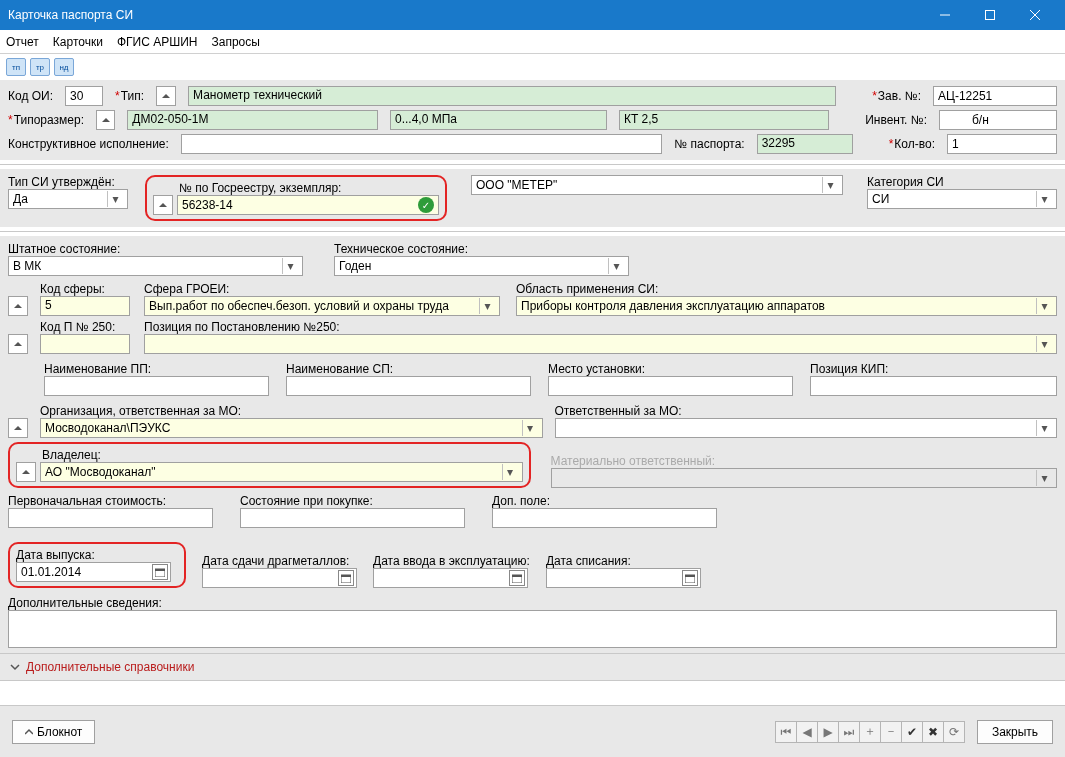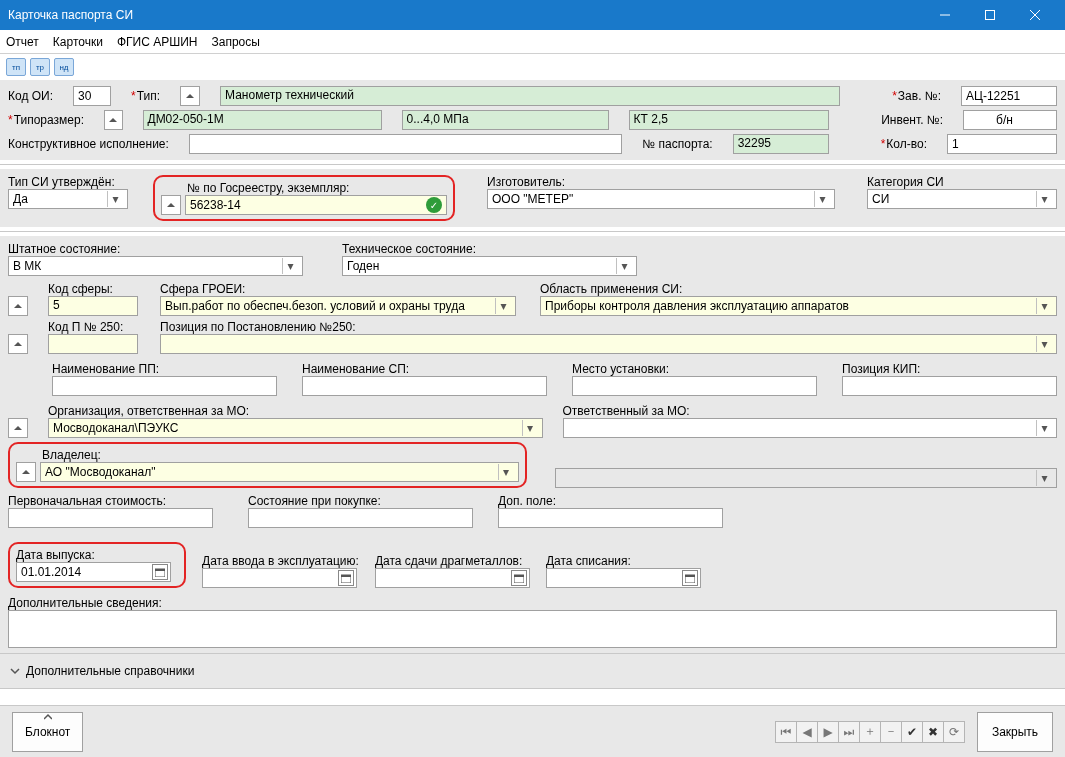--- a/index.html
+++ b/index.html
@@ -11,21 +11,21 @@
 .titlebar .win-btn { width: 45px; height: 30px; display:flex; align-items:center; justify-content:center; color:#fff; }
 
 .menubar { background: #fff; border-bottom: 1px solid #d0d0d0; height: 24px; display:flex; align-items:center; padding: 0 6px; gap: 14px; }
 .menubar span { font-size: 12px; color:#000; }
 
 .toolbar-small { background:#fff; padding:4px 6px; display:flex; gap:4px; }
 .tool-icon { width:20px; height:18px; border:1px solid #7aa7d8; background:#cfe4f7; display:flex; align-items:center; justify-content:center; font-size:8px; color:#004b9b; border-radius:2px;}
 
 .form-area { background:#e8e8e8; padding: 6px 8px 2px 8px; }
 
-.row { display:flex; align-items:center; gap:20px; margin-bottom:4px; flex-wrap: nowrap; }
+.row { display:flex; align-items:center; gap:12px; margin-bottom:4px; flex-wrap: nowrap; }
 .lbl { font-size:12px; color:#000; white-space:nowrap; }
 .req::before { content:"*"; color:#d00000; margin-right:1px; }
 
 input.txt, .sel, .disp {
   background:#fff; border:1px solid #a0a0a0; height:20px; padding:1px 4px; font-size:12px; color:#000;
 }
 .sel { display:flex; align-items:center; position:relative; }
 .sel .caret { margin-left:auto; width:16px; display:flex; align-items:center; justify-content:center; color:#555; border-left:1px solid #c0c0c0; height:100%; }
 .yellow { background:#fdffe3; }
 .green  { background:#d6edd6; }
@@ -38,24 +38,24 @@
 
 .section-sep { height:1px; background:#c8c8c8; margin: 4px 0; }
 
 .highlight-red { border:2px solid #e32424; border-radius:10px; padding:4px 6px; }
 
 .check-icon { width:16px; height:16px; background:#2e9c3a; border-radius:50%; display:flex; align-items:center; justify-content:center; color:#fff; font-size:10px; }
 
 .date-input { background:#fff; border:1px solid #a0a0a0; height:20px; width:155px; display:flex; align-items:center; padding:0 2px 0 4px; }
 .date-input .cal { margin-left:auto; width:16px; height:16px; border:1px solid #888; background:#fff; display:flex; align-items:center; justify-content:center; }
 
-.expander { background:#e8e8e8; border-top:1px solid #c8c8c8; border-bottom:1px solid #c8c8c8; height:36px; display:flex; align-items:center; padding:0 10px; gap:6px; color:#000000; }
+.expander { background:#e8e8e8; border-top:1px solid #c8c8c8; border-bottom:1px solid #c8c8c8; height:28px; display:flex; align-items:center; padding:0 10px; gap:6px; color:#b91c1c; }
 
 .bottom-bar { position:absolute; bottom:0; left:0; right:0; height:52px; background:#e8e8e8; border-top:1px solid #c8c8c8; display:flex; align-items:center; padding: 0 12px; }
-.btn { border:1px solid #a0a0a0; background:#fdfdfd; height:40px; padding: 0 12px; display:flex; align-items:center; gap:4px;flex-direction:column; }
+.btn { border:1px solid #a0a0a0; background:#fdfdfd; height:24px; padding: 0 12px; display:flex; align-items:center; gap:4px; }
 .nav-strip { display:flex; gap:0; margin-left:auto; }
 .nav-strip .nav { width:22px; height:22px; border:1px solid #b5b5b5; background:#f2f2f2; display:flex; align-items:center; justify-content:center; color:#777; margin-left:-1px; }
 .nav-strip .nav.enabled { color:#333; }
 
 .content-scroll { height: calc(757px - 30px - 24px - 26px - 52px); overflow:hidden; }
 
 textarea.big { width:100%; height:38px; border:1px solid #a0a0a0; background:#fff; resize:none; padding:2px 4px; font-size:12px; }
 
 .w-full { flex:1; min-width:0; }
 
@@ -107,36 +107,36 @@
     <input class="txt" style="width: 38px;" value="30">
     <span class="lbl req">Тип:</span>
     <div class="pick-btn">
           <svg class="tri-up" viewBox="0 0 8 8">
             <path d="M0 6 L4 2 L8 6 Z"></path>
           </svg>
         </div>
     <div class="disp green w-full" style="flex:1">Манометр технический</div>
     <div style="flex:0 0 12px"></div>
     <span class="lbl req">Зав. №:</span>
-    <input class="txt" style="width: 96px;" value="АЦ-12251">
+    <input class="txt" style="width: 124px;" value="АЦ-12251">
   </div>
 
   <div class="row">
     <span class="lbl req">Типоразмер:</span>
     <div class="pick-btn">
           <svg class="tri-up" viewBox="0 0 8 8">
             <path d="M0 6 L4 2 L8 6 Z"></path>
           </svg>
         </div>
     <div class="disp green" style="width:260px">ДМ02-050-1М</div>
     <div class="disp green" style="width:225px">0...4,0 МПа</div>
     <div class="disp green" style="width:218px">КТ 2,5</div>
     <div style="flex:0 0 12px"></div>
     <span class="lbl" style="margin-left:auto">Инвент. №:</span>
-    <input class="txt" style="width: 94px; padding-left: 32px;" value="б/н">
+    <input class="txt" style="width: 118px; padding-left: 32px;" value="б/н">
   </div>
 
   <div class="row">
     <span class="lbl">Конструктивное исполнение:</span>
     <input class="txt gray" style="flex: 1 1 0%;" value="">
     <span class="lbl">№ паспорта:</span>
     <div class="disp green" style="width:96px">32295</div>
     <div style="flex:0 0 12px"></div>
     <span class="lbl req">Кол-во:</span>
     <input class="txt" style="width: 110px;" value="1">
@@ -163,21 +163,20 @@
                 <path d="M0 6 L4 2 L8 6 Z"></path>
               </svg>
             </div>
         <div class="disp yellow" style="flex:1; display:flex; align-items:center;">
           <span>56238-14</span>
           <span style="margin-left:auto" class="check-icon">✓</span>
         </div>
       </div>
     </div>
     <div style="flex:1; margin-left:12px">
-      <div class="lbl">Изготовитель:</div>
       <div class="sel" style="width:100%">
         <span>ООО "МЕТЕР"</span>
         <span class="caret">▾</span>
       </div>
     </div>
     <div style="width:190px; margin-left:12px">
       <div class="lbl">Категория СИ</div>
       <div class="sel" style="width:100%">
         <span>СИ</span>
         <span class="caret">▾</span>
@@ -303,69 +302,70 @@
                 <path d="M0 6 L4 2 L8 6 Z"></path>
               </svg>
             </div>
         <div class="sel yellow" style="flex:1">
           <span>АО "Мосводоканал"</span>
           <span class="caret">▾</span>
         </div>
       </div>
     </div>
     <div style="flex:1; margin-left:8px">
+      <div class="lbl" style="color:#aaa">Материально ответственный:</div>
       <div class="sel gray" style="width:100%">
         <span></span>
         <span class="caret">▾</span>
       </div>
     </div>
   </div>
 
   <div class="row" style="margin-top:6px; align-items:flex-end">
     <div style="width:210px">
       <div class="lbl">Первоначальная стоимость:</div>
       <input class="txt" style="width: 205px;" value="">
     </div>
     <div style="width:230px; margin-left:10px">
       <div class="lbl">Состояние при покупке:</div>
       <input class="txt" style="width: 225px;" value="">
     </div>
-    <div style="width:230px; ">
+    <div style="width:230px; margin-left:10px">
       <div class="lbl">Доп. поле:</div>
       <input class="txt" style="width: 225px;" value="">
     </div>
   </div>
 
   <div class="row" style="margin-top:14px; align-items:flex-end; gap:16px">
     <div class="highlight-red" style="width:178px">
       <div class="lbl">Дата выпуска:</div>
       <div class="date-input">
         <span>01.01.2014</span>
         <span class="cal">
               <svg width="10" height="10">
                 <rect x="0" y="2" width="10" height="8" fill="none" stroke="#555"></rect>
                 <rect x="0" y="2" width="10" height="2" fill="#555"></rect>
               </svg>
             </span>
       </div>
     </div>
     <div>
-      <div class="lbl">Дата ввода в эксплуатацию:</div>
+      <div class="lbl">Дата сдачи драгметаллов:</div>
       <div class="date-input">
         <span></span>
         <span class="cal">
               <svg width="10" height="10">
                 <rect x="0" y="2" width="10" height="8" fill="none" stroke="#555"></rect>
                 <rect x="0" y="2" width="10" height="2" fill="#555"></rect>
               </svg>
             </span>
       </div>
     </div>
     <div>
-      <div class="lbl">Дата сдачи драгметаллов:</div>
+      <div class="lbl">Дата ввода в эксплуатацию:</div>
       <div class="date-input">
         <span></span>
         <span class="cal">
               <svg width="10" height="10">
                 <rect x="0" y="2" width="10" height="8" fill="none" stroke="#555"></rect>
                 <rect x="0" y="2" width="10" height="2" fill="#555"></rect>
               </svg>
             </span>
       </div>
     </div>

